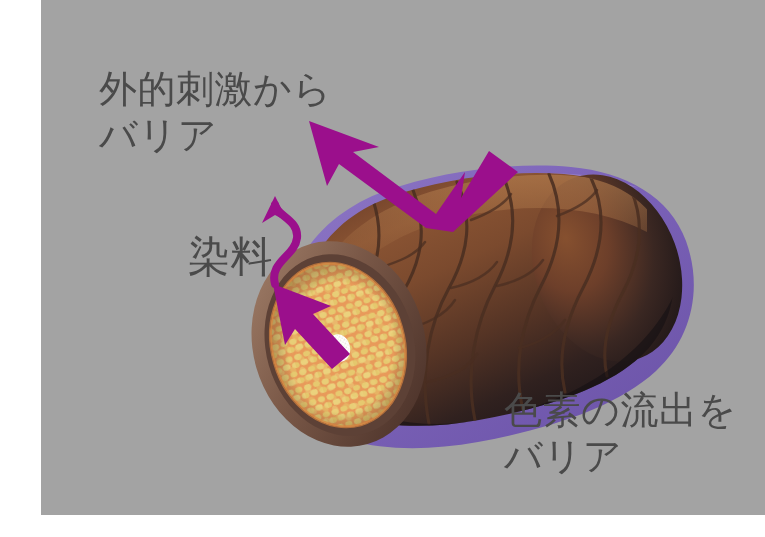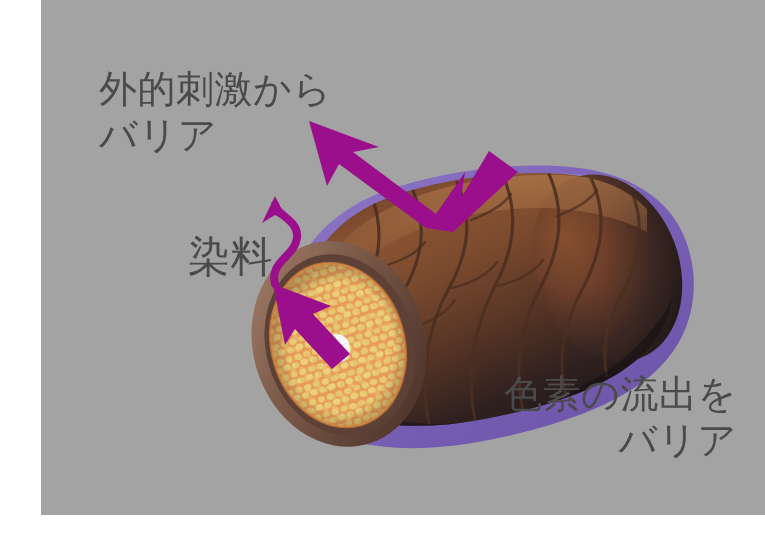--- a/index.html
+++ b/index.html
@@ -40,23 +40,22 @@
     top: 66px;
     font-size: 38px;
   }
   #label-dye {
     left: 147px;
     top: 232px;
     font-size: 42px;
   }
   #label-pigment {
     left: 463px;
-    top: 371px;
+    top: 387px;
     font-size: 38px;
-    text-align: right;
   }
 </style>
 </head>
 <body>
 
 <div id="stage">
 
   <svg id="artboard" viewBox="0 0 765 537" xmlns="http://www.w3.org/2000/svg">
     <defs>
 

